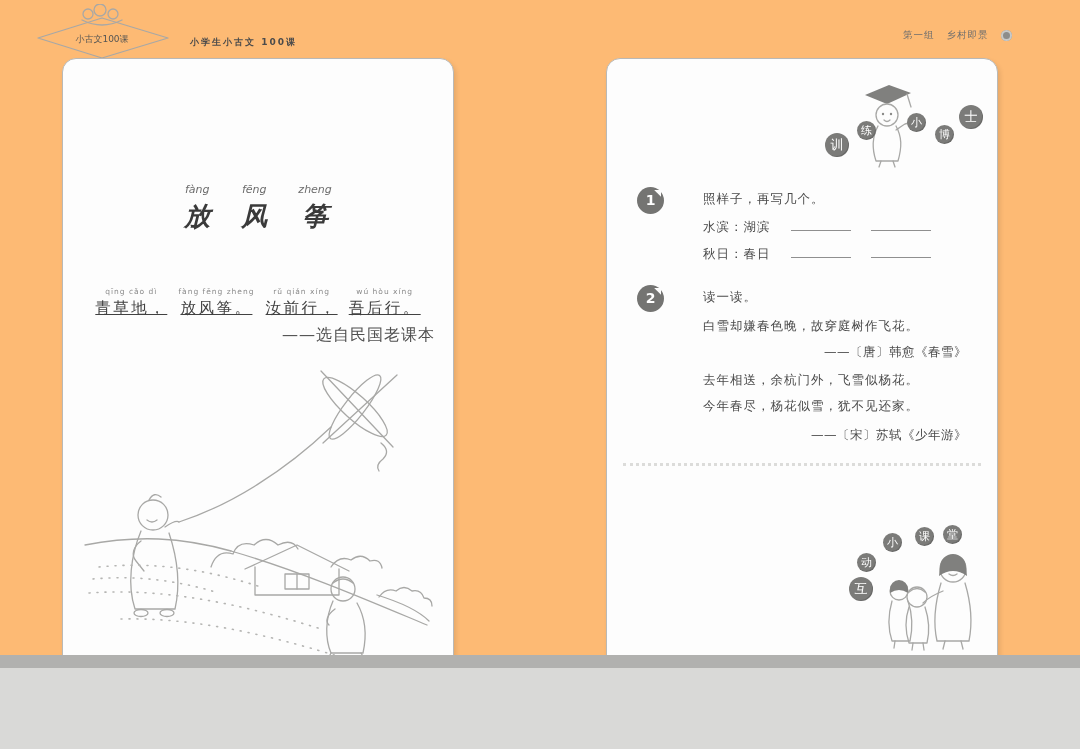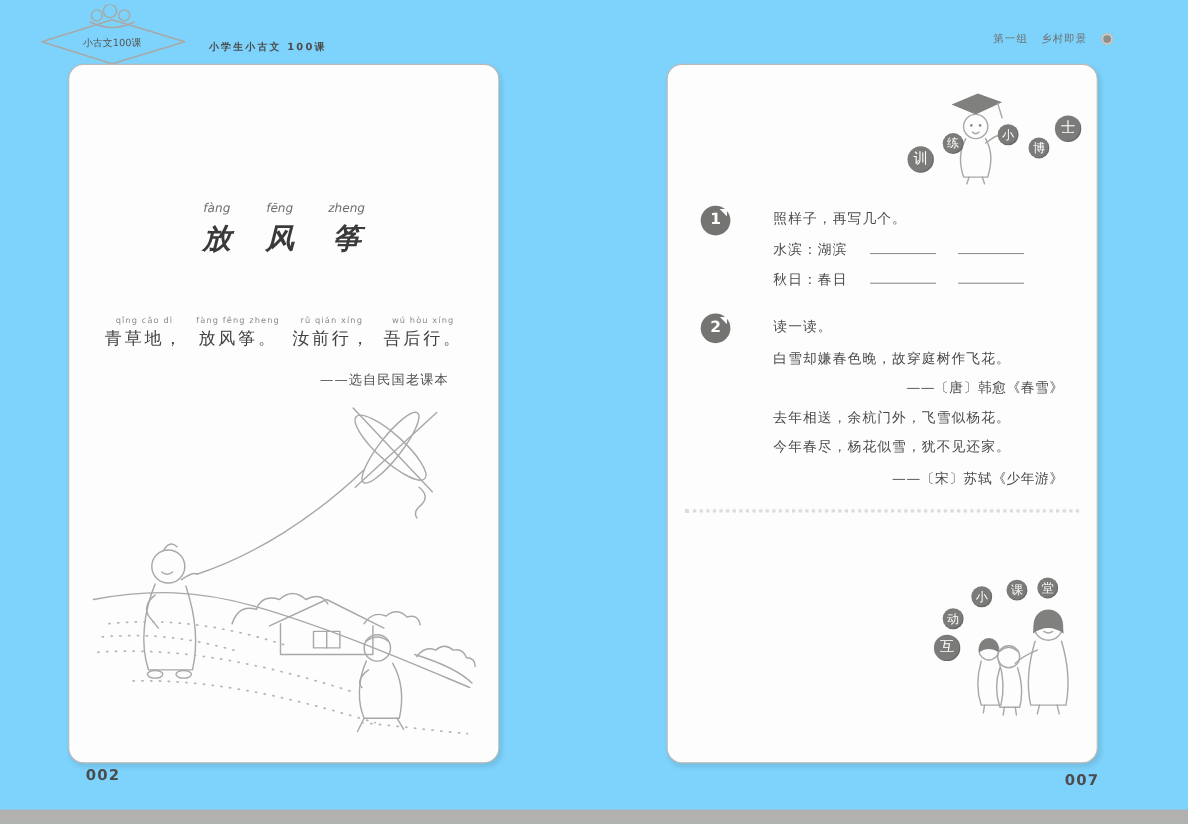--- a/index.html
+++ b/index.html
@@ -1,16 +1,16 @@
 <!DOCTYPE html>
 <html><head>
 <meta charset="utf-8">
 <style>
   html,body{margin:0;padding:0;background:#d9d9d7;}
-  .stage{position:relative;width:1080px;height:749px;background:#7dd3fc;overflow:hidden;
+  .stage{position:relative;width:1080px;height:668px;background:#fdba74;overflow:hidden;
          font-family:"DejaVu Serif", serif;color:#3f3f3f;}
   .footer-strip{position:absolute;left:0;right:0;bottom:0;height:13px;background:#b1b1af;}
 
   
   .logo-block{position:absolute;left:30px;top:4px;width:340px;height:56px;}
   .logo-text{position:absolute;left:160px;top:32px;font-family:"DejaVu Sans",sans-serif;
              font-size:9px;font-weight:bold;color:#4b4b4b;letter-spacing:2px;}
   .section-head{position:absolute;top:29px;left:903px;display:flex;align-items:center;gap:12px;
                 font-family:Liberation Mono, monospace;font-size:9.5px;color:#6e6e6e;letter-spacing:1px;}
   .section-icon{width:11px;height:11px;border-radius:50%;background:#8d8d8b;
@@ -32,22 +32,22 @@
                  border-radius:6px 6px 26px 26px / 6px 6px 18px 18px;
                  color:#ffffff;text-align:center;line-height:32px;font-size:15px;
                  letter-spacing:5px;font-family:"DejaVu Sans",sans-serif;}
   .title-block{position:absolute;left:0;top:124px;width:100%;text-align:center;}
   .t-group{display:inline-block;margin:0 13px;vertical-align:top;font-style:italic;}
   .t-py{display:block;font-family:"DejaVu Sans",sans-serif;font-size:11px;color:#6d6d6d;}
   .t-hz{display:block;font-size:26px;font-weight:bold;color:#3a3a3a;margin-top:3px;}
   .verse-block{position:absolute;left:0;top:204px;width:100%;text-align:center;}
   .v-group{display:inline-block;margin:0 3px;vertical-align:top;}
   .v-py{display:block;font-family:"DejaVu Sans",sans-serif;font-size:7.5px;color:#8a8a8a;letter-spacing:1px;margin-top:24px;}
-  .v-hz{display:block;font-size:15.5px;color:#414141;letter-spacing:2.5px;margin-top:2px;}
-  .verse-source{position:absolute;top:266px;right:45px;font-size:12px;color:#4f4f4f;letter-spacing:1px;margin-top:12px;}
+  .v-hz{display:block;font-size:15.5px;color:#414141;letter-spacing:2.5px;margin-top:2px;text-decoration:underline;}
+  .verse-source{position:absolute;top:266px;right:18px;font-size:16px;color:#4f4f4f;letter-spacing:1px;}
   .illustration{position:absolute;left:16px;top:296px;}
 
   
   .badge{position:absolute;}
   .badge-top{left:212px;top:16px;width:168px;height:102px;}
   .badge-bottom{left:238px;top:462px;width:140px;height:128px;}
   .bcircle{position:absolute;border-radius:50%;background:#7b7b79;color:#fff;text-align:center;
            font-family:"DejaVu Sans",sans-serif;box-shadow:inset -1px -1px 0 rgba(0,0,0,.15);}
   .bc-s{width:19px;height:19px;line-height:19px;font-size:11px;}
   .bc-l{width:24px;height:24px;line-height:24px;font-size:13px;}

